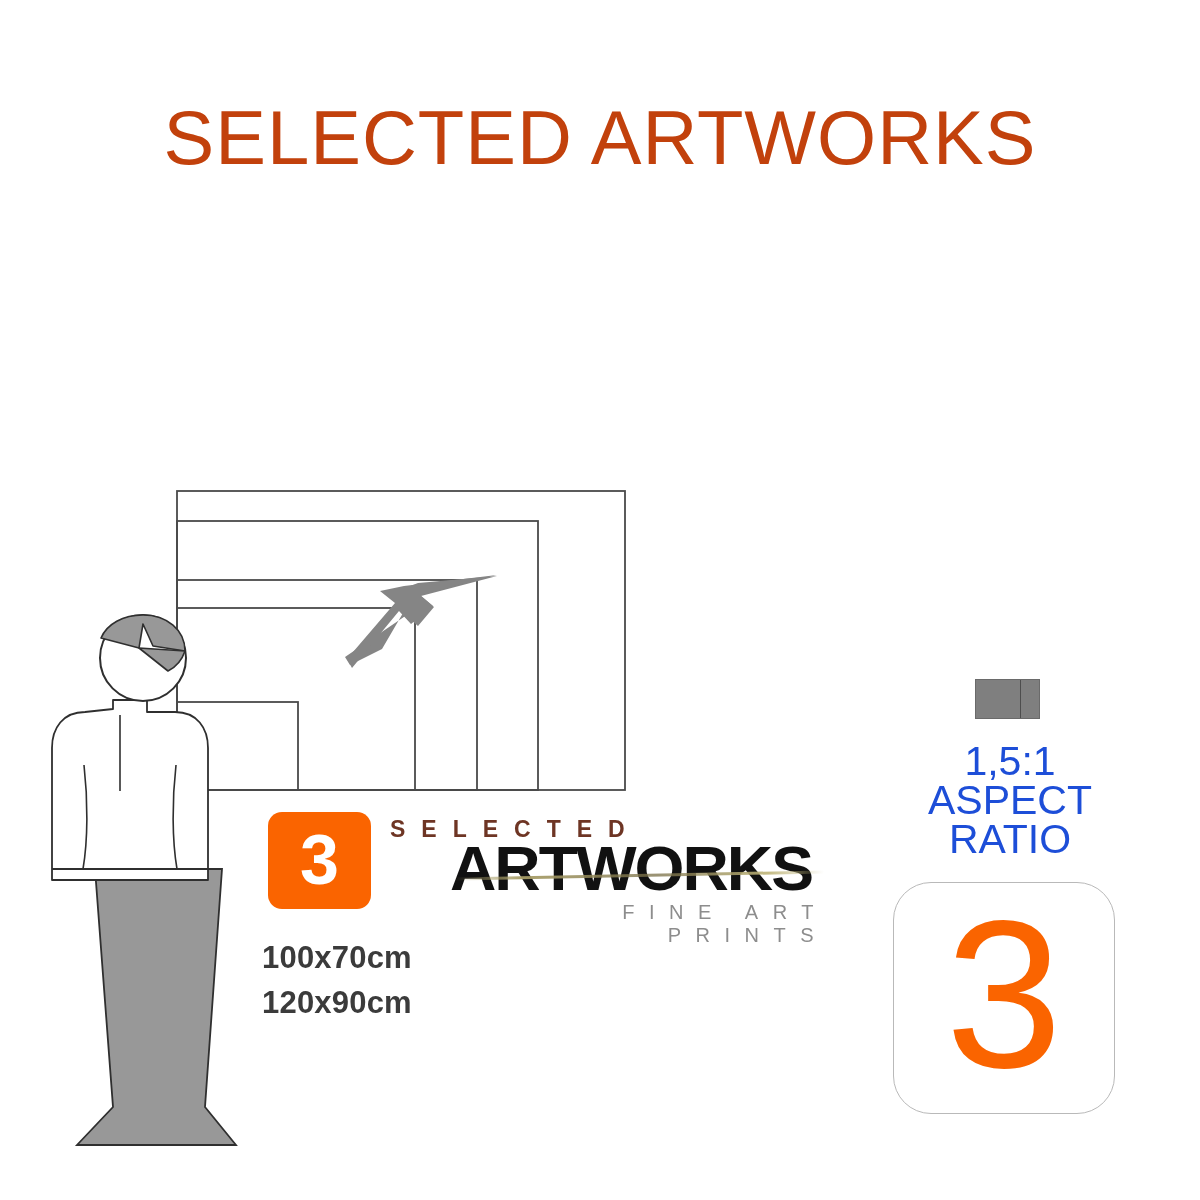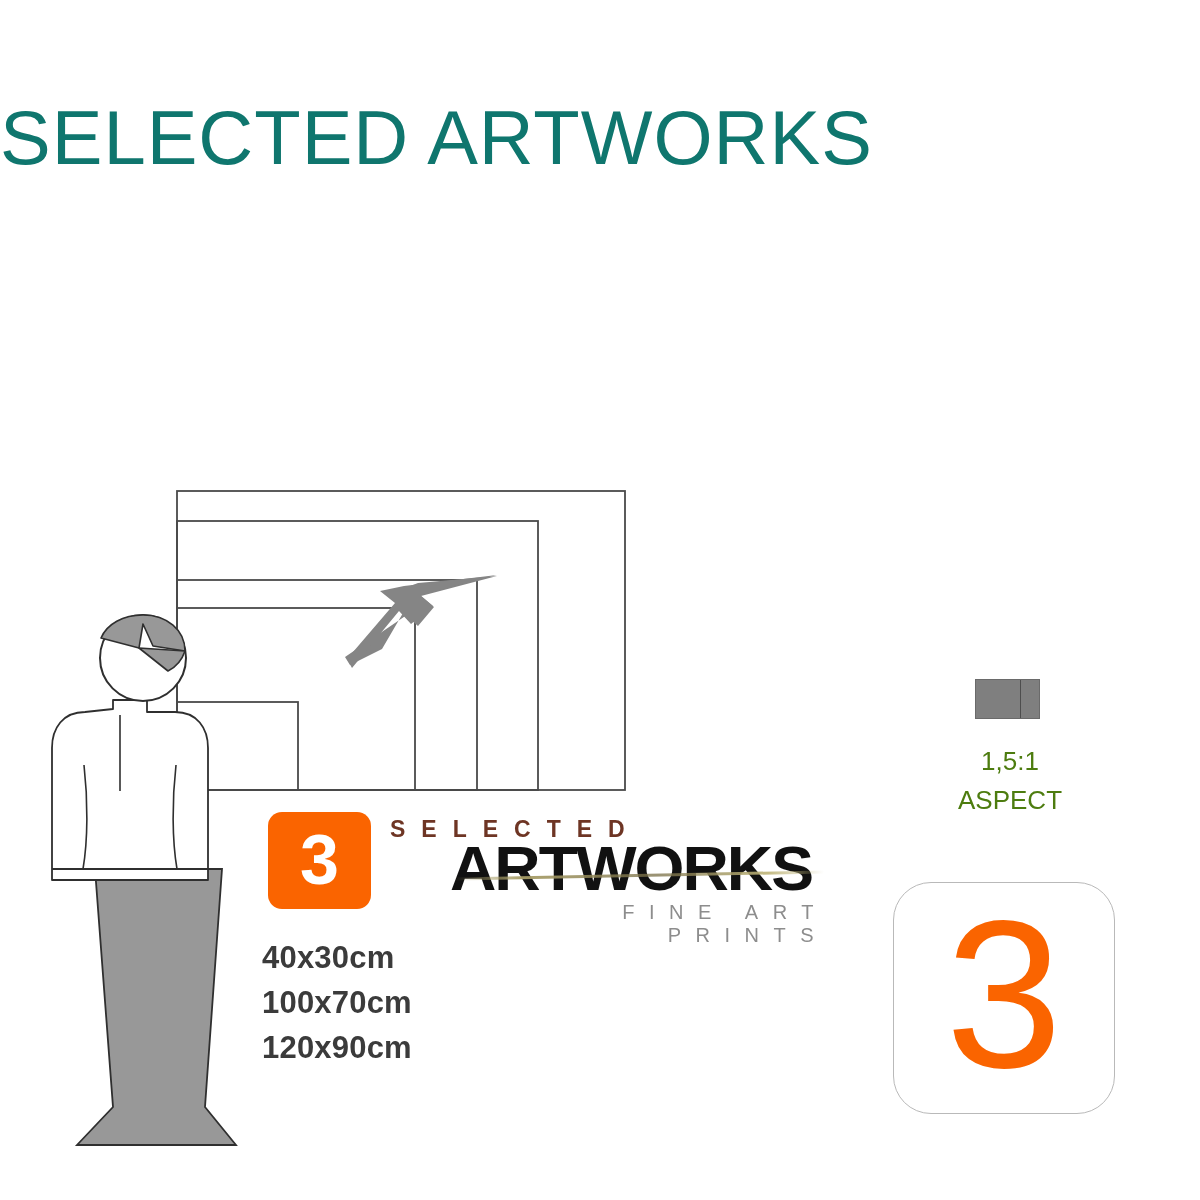--- a/index.html
+++ b/index.html
@@ -14,22 +14,22 @@
     font-family: "Liberation Sans", sans-serif;
     overflow: hidden;
   }
 
   
   #heading {
     position: absolute;
     left: 0;
     top: 96px;
     width: 1200px;
-    text-align: left;
-    color: #0f766e;
+    text-align: center;
+    color: #c2410c;
   }
   .title-line {
     font-size: 76px;
     line-height: 84px;
     letter-spacing: 1px;
     font-weight: 400;
     white-space: nowrap;
   }
   .title-line .bold-num {
     font-weight: 700;
@@ -142,22 +142,22 @@
     width: 1px;
     height: 100%;
     background: #4d4d4d;
   }
   #aspect-text {
     position: absolute;
     left: 890px;
     top: 742px;
     width: 240px;
     text-align: center;
-    color: #4d7c0f;
-    font-size: 26px;
+    color: #1d4ed8;
+    font-size: 41px;
     line-height: 39px;
     font-weight: 400;
   }
 
   
   #big-card {
     position: absolute;
     left: 893px;
     top: 882px;
     width: 222px;
@@ -255,28 +255,28 @@
 <div id="logo-block">
   <div id="logo-badge"></div>
   <div id="logo-badge-num">3</div>
   <div id="logo-word-selected">SELECTED</div>
   <div id="logo-word-artworks">ARTWORKS</div>
   <div id="logo-strike"></div>
   <div id="logo-word-fineart">FINE ART PRINTS</div>
 </div>
 
 <div id="size-list">
-  <div>40x30cm</div>
   <div>100x70cm</div>
   <div>120x90cm</div>
 </div>
 
 <div id="aspect-swatch">
   <div id="aspect-swatch-divider"></div>
 </div>
 <div id="aspect-text">
   <div>1,5:1</div>
   <div>ASPECT</div>
+  <div>RATIO</div>
 </div>
 
 <div id="big-card">
   <div id="big-card-num">3</div>
 </div>
 
 </body></html>

